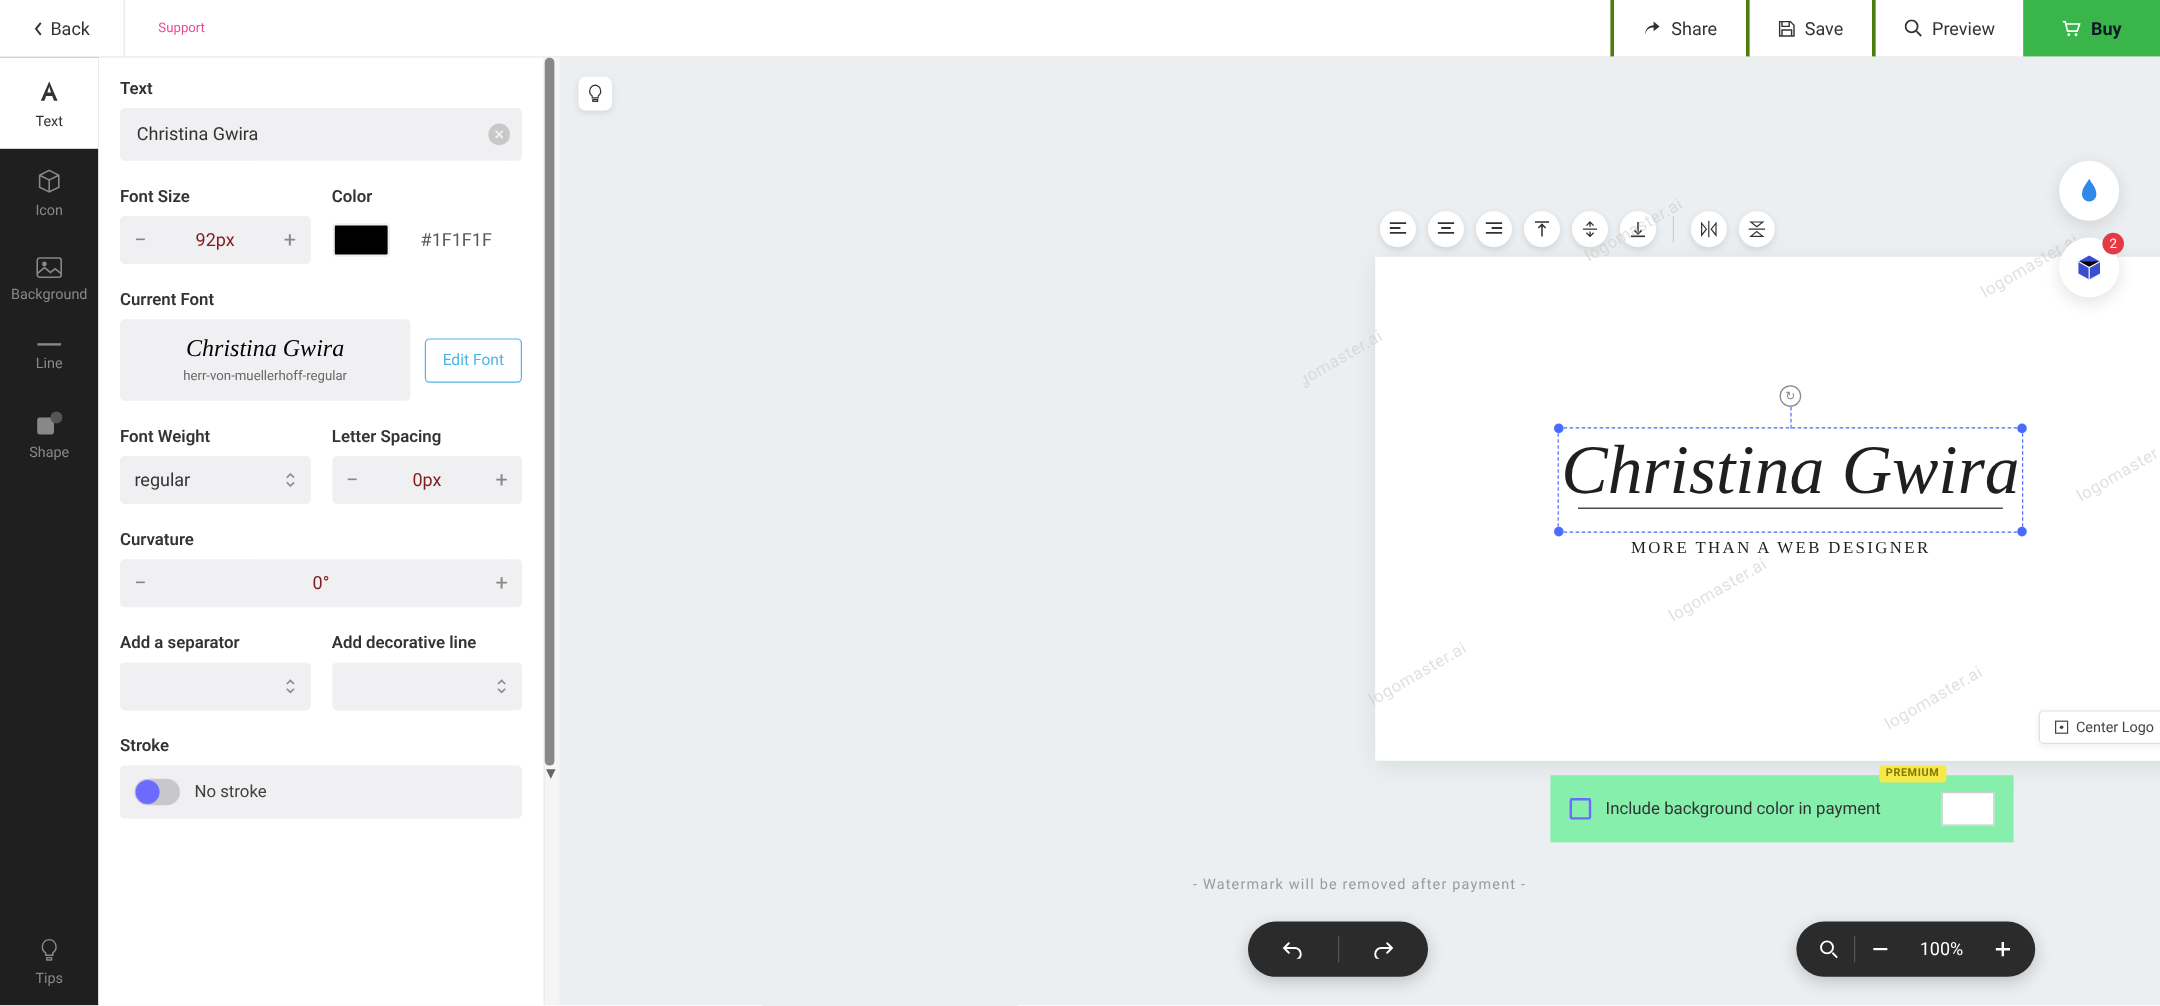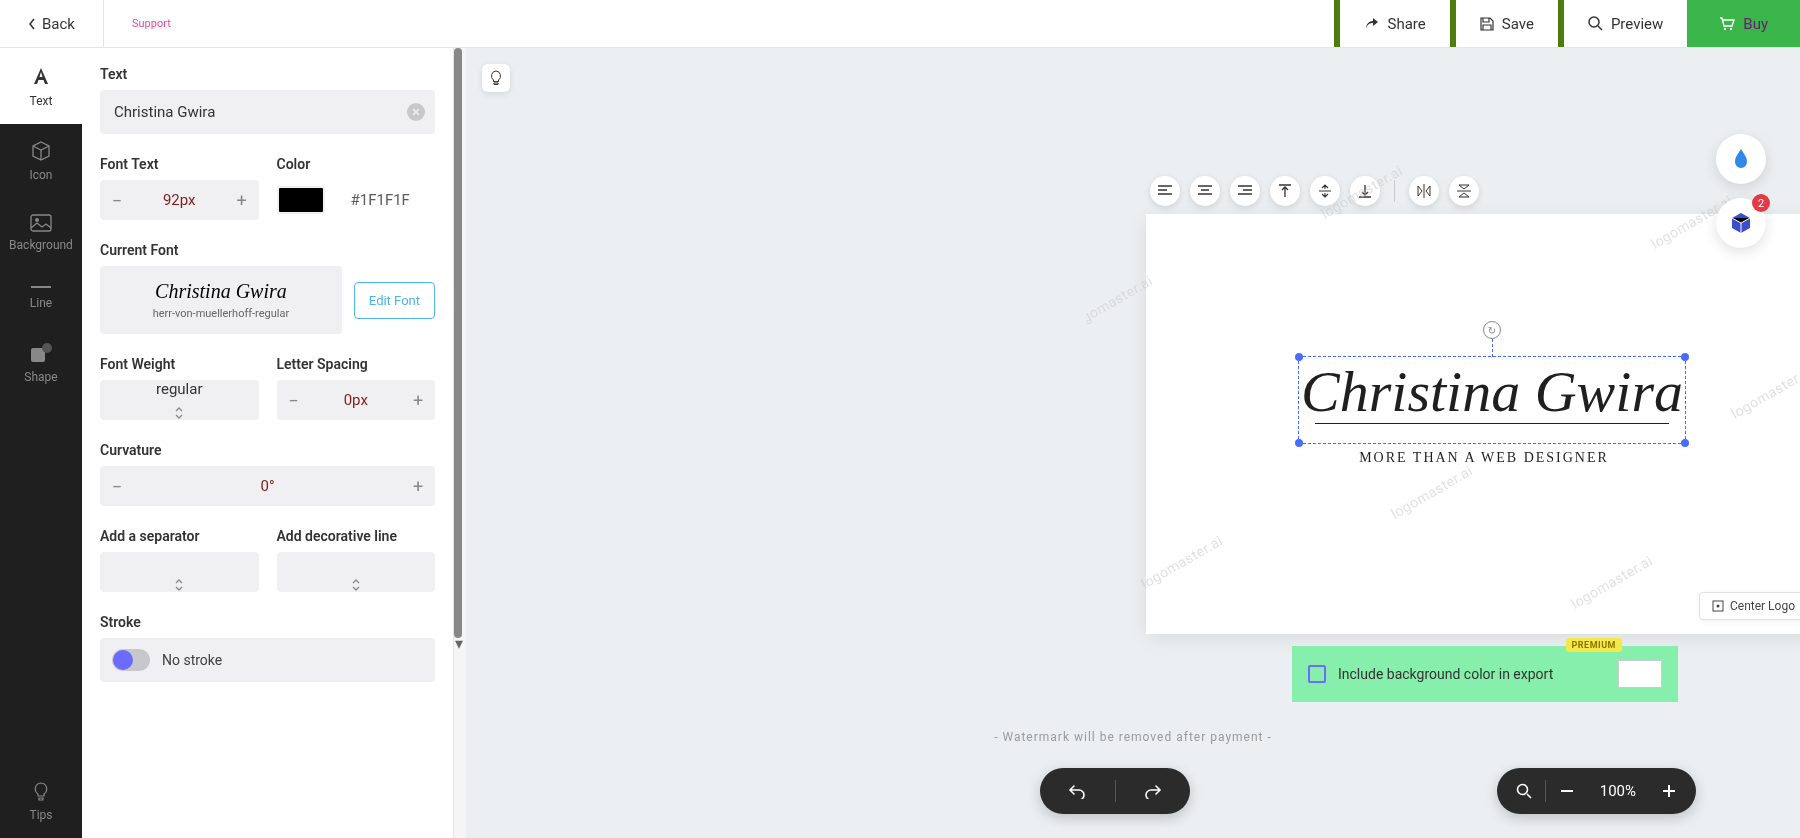--- a/index.html
+++ b/index.html
@@ -5,22 +5,22 @@
 * { margin: 0; padding: 0; box-sizing: border-box; font-family: -apple-system, BlinkMacSystemFont, "Segoe UI", Roboto, sans-serif; }
 html, body { width: 100%; height: 100%; overflow: hidden; background: #fff; }
 .app { width: 1800px; height: 838px; display: flex; flex-direction: column; }
 
 
 .topbar { height: 48px; border-bottom: 1px solid #e5e5e5; display: flex; align-items: center; }
 .topbar-left { display: flex; align-items: center; height: 100%; }
 .back-btn { display: flex; align-items: center; gap: 6px; padding: 0 28px; height: 100%; border-right: 1px solid #e5e5e5; cursor: pointer; font-size: 15px; color: #333; }
 .support-link { padding: 0 28px; color: #ec4899; font-size: 11px; cursor: pointer; }
 .topbar-right { margin-left: auto; display: flex; align-items: stretch; height: 100%; }
-.top-action { display: flex; align-items: center; gap: 8px; padding: 0 24px; border-left: 6px solid #4d7c0f; cursor: pointer; font-size: 15px; color: #333; }
-.buy-btn { background: #39b54a; color: #701a75; border-left: none; padding: 0 32px; font-weight: 400;}
+.top-action { display: flex; align-items: center; gap: 8px; padding: 0 24px; border-left: 3px solid #4d7c0f; cursor: pointer; font-size: 15px; color: #333; }
+.buy-btn { background: #39b54a; color: #0f172a; border-left: none; padding: 0 32px; font-weight: 700;}
 
 
 .main { flex: 1; display: flex; overflow: hidden; }
 .nav { width: 82px; background: #1f1f1f; display: flex; flex-direction: column; }
 .nav-item { display: flex; flex-direction: column; align-items: center; justify-content: center; gap: 6px; padding: 16px 0; cursor: pointer; position: relative; }
 .nav-item.active { background: #fff; }
 .nav-item .nav-icon { color: #888; }
 .nav-item.active .nav-icon { color: #333; }
 .nav-item.active .nav-label { color: #333; }
 .nav-label { font-size: 12px; color: #888; }
@@ -44,21 +44,21 @@
 .color-row { display: flex; align-items: center; gap: 26px; height: 40px; }
 .swatch { width: 48px; height: 28px; background: #000; border-radius: 3px; cursor: pointer; border: 2px solid #f0f0f2; }
 .hex { font-size: 15px; color: #5a5a5a; }
 
 .font-box { background: #f0f0f2; border-radius: 4px; padding: 14px; display: flex; flex-direction: column; align-items: center; gap: 4px; }
 .font-preview { font-family: 'Brush Script MT', cursive; font-size: 20px; font-style: italic; color: #000; }
 .font-name { font-size: 11px; color: #666; }
 .font-row { display: flex; align-items: stretch; gap: 12px; margin-bottom: 22px; }
 .edit-font-btn { padding: 10px 14px; border: 1px solid #4db5e6; color: #4db5e6; border-radius: 4px; background: #fff; font-size: 13px; cursor: pointer; align-self: center; }
 
-.select { background: #f0f0f2; border-radius: 4px; height: 40px; display: flex; align-items: center; padding: 0 12px; justify-content: space-between; cursor: pointer; flex-direction: column; }
+.select { background: #f0f0f2; border-radius: 4px; height: 40px; display: flex; align-items: center; padding: 0 12px; justify-content: space-between; cursor: pointer; }
 .select span:first-child { font-size: 15px; color: #333; }
 .chev { color: #888; }
 
 .toggle-row { background: #f0f0f2; border-radius: 4px; height: 44px; display: flex; align-items: center; padding: 0 12px; gap: 12px; }
 .toggle { width: 38px; height: 22px; background: #c8c8cc; border-radius: 11px; position: relative; cursor: pointer; }
 .toggle-knob { width: 20px; height: 20px; background: #6b6bff; border-radius: 50%; position: absolute; top: 1px; left: 1px; }
 .toggle-text { font-size: 14px; color: #404040; }
 
 
 .canvas-wrap { flex: 1; background: #eceff1; position: relative; overflow: hidden;}
@@ -210,21 +210,21 @@
         <input class="text-input" value="Christina Gwira" style="">
         <div class="clear-btn">
           <svg width="8" height="8" viewBox="0 0 8 8">
               <path d="M1 1l6 6M7 1L1 7" stroke="#f0f0f2" stroke-width="1.5"></path>
             </svg>
         </div>
       </div>
 
       <div class="row">
         <div class="col">
-          <div class="panel-label">Font Text</div>
+          <div class="panel-label">Font Size</div>
           <div class="stepper">
             <div class="stepper-btn">−</div>
             <div class="stepper-val">92px</div>
             <div class="stepper-btn">+</div>
           </div>
         </div>
         <div class="col">
           <div class="panel-label">Color</div>
           <div class="color-row">
             <div class="swatch"></div>
@@ -403,21 +403,21 @@
               <path d="M12 2l9 5v10l-9 5-9-5V7l9-5z" fill="#3a4fcf"></path>
               <path d="M3 7l9 5 9-5M12 12v10" stroke="#fff" stroke-width="1"></path>
             </svg>
           <div class="badge">2</div>
         </div>
       </div>
 
       <div class="export-bar">
         <div class="premium-tag">PREMIUM</div>
         <div class="checkbox"></div>
-        <div class="export-text">Include background color in export</div>
+        <div class="export-text">Include background color in payment</div>
         <div class="bg-swatch"></div>
       </div>
 
       <div class="watermark-note">- Watermark will be removed after payment -</div>
 
       <div class="undo-pill">
         <div class="half">
             <svg width="18" height="16" viewBox="0 0 18 16">
               <path d="M6 3L2 7l4 4M2 7h9a5 5 0 0 1 0 10" stroke="#fff" stroke-width="1.6" fill="none" stroke-linecap="round"></path>
             </svg>

